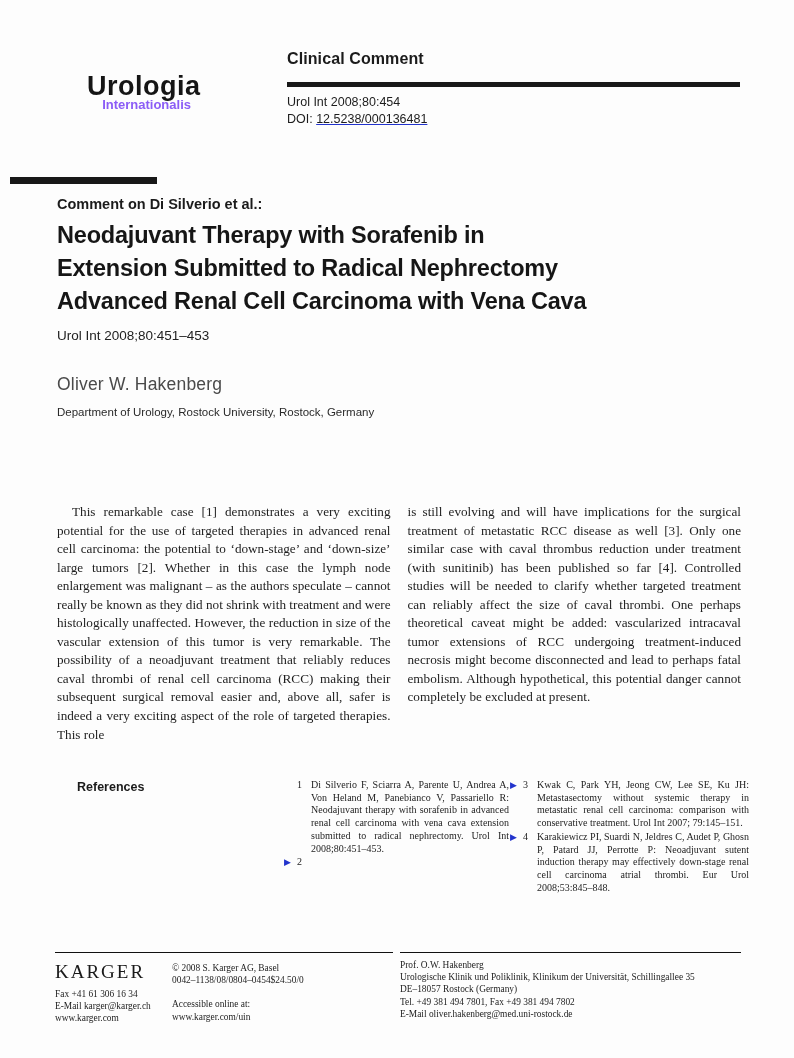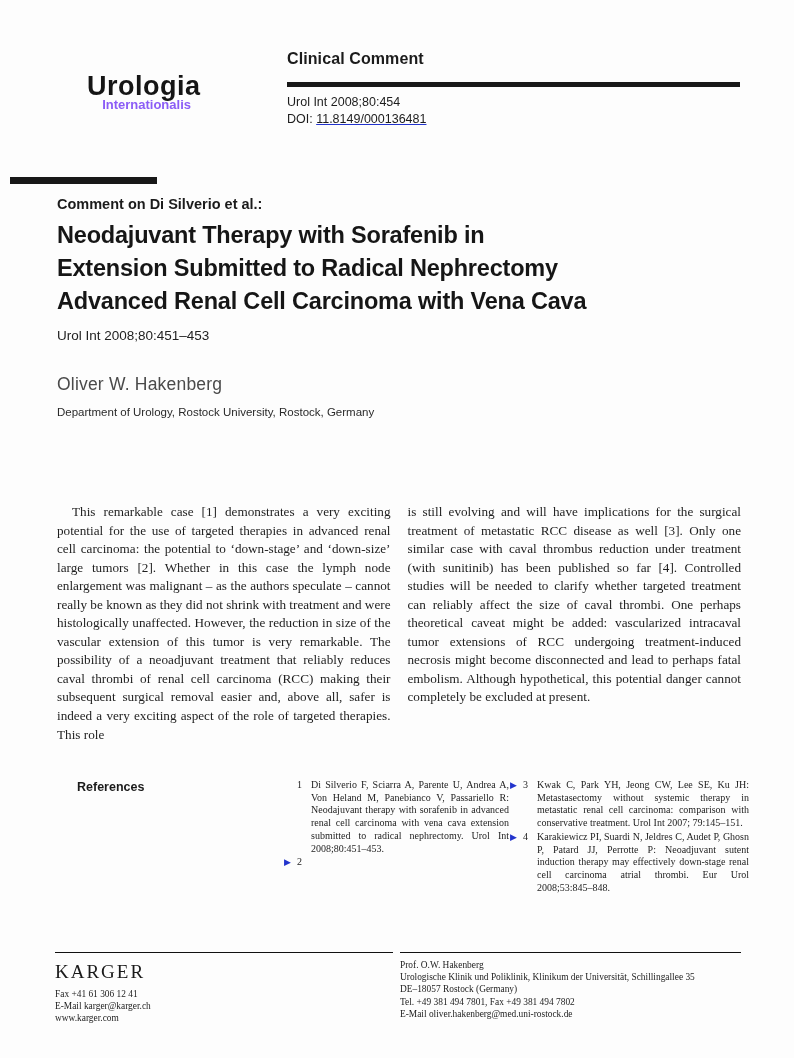--- a/index.html
+++ b/index.html
@@ -56,21 +56,21 @@
   <div class="logo">
     <div class="logo-line1">Urologia</div>
     <div class="logo-line2">Internationalis</div>
   </div>
 
   <div class="section-label">Clinical Comment</div>
   <div class="header-bar"></div>
 
   <div class="header-cite">
     <div>Urol Int 2008;80:454</div>
-    <div><span>DOI: </span><span class="doi-link">11.8149/000136481</span></div>
+    <div><span>DOI: </span><span class="doi-link">12.5238/000136481</span></div>
   </div>
 
   <div class="left-thick-bar"></div>
   <div class="comment-on">Comment on Di Silverio et al.:</div>
   <div class="title">
     <div>Neodajuvant Therapy with Sorafenib in</div>
     <div>Extension Submitted to Radical Nephrectomy</div>
     <div>Advanced Renal Cell Carcinoma with Vena Cava</div>
   </div>
   <div class="article-cite">Urol Int 2008;80:451–453</div>
@@ -111,25 +111,31 @@
       </div>
     </div>
   </div>
 
   <div class="rule rule-left"></div>
   <div class="rule rule-right"></div>
 
   <div class="karger-logo">KARGER</div>
 
   <div class="footer-left f-small">
-    <div>Fax +41 61 306 12 41</div>
+    <div>Fax +41 61 306 16 34</div>
     <div>E-Mail karger@karger.ch</div>
     <div>www.karger.com</div>
   </div>
 
+  <div class="footer-center f-small">
+    <div>© 2008 S. Karger AG, Basel</div>
+    <div>0042–1138/08/0804–0454$24.50/0</div>
+    <div class="grp2">Accessible online at:</div>
+    <div>www.karger.com/uin</div>
+  </div>
 
   <div class="footer-right f-small">
     <div>Prof. O.W. Hakenberg</div>
     <div>Urologische Klinik und Poliklinik, Klinikum der Universität, Schillingallee 35</div>
     <div>DE–18057 Rostock (Germany)</div>
     <div>Tel. +49 381 494 7801, Fax +49 381 494 7802</div>
     <div>E-Mail oliver.hakenberg@med.uni-rostock.de</div>
   </div>
 
 </div>

